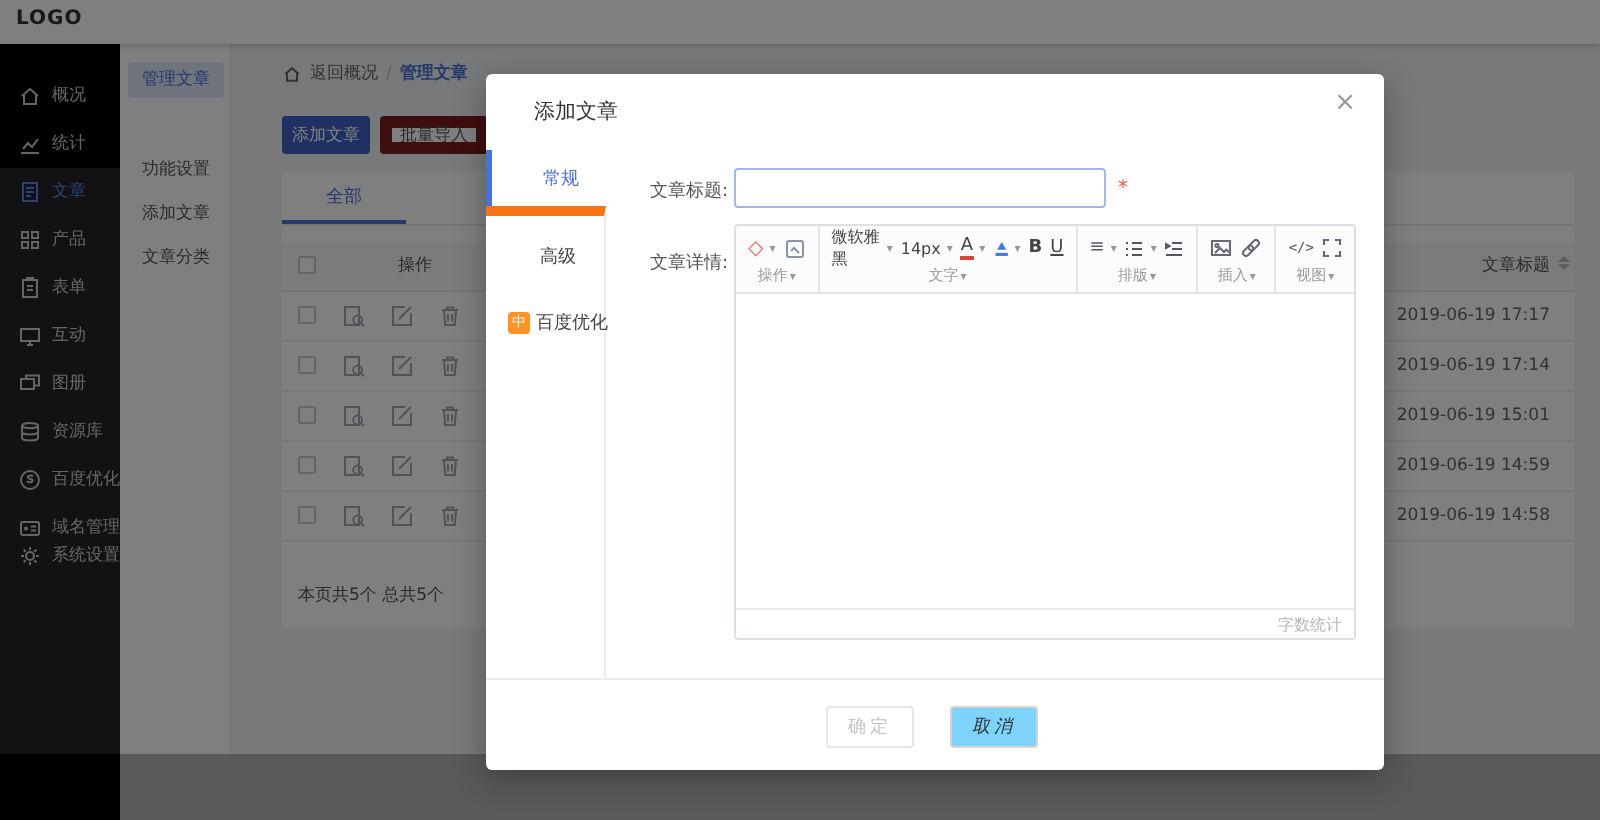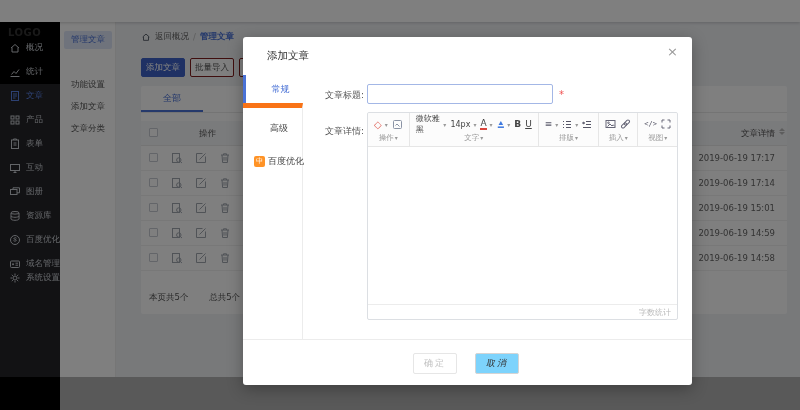--- a/index.html
+++ b/index.html
@@ -3,21 +3,21 @@
 <meta charset="utf-8">
 <style>
   * { margin:0; padding:0; box-sizing:border-box; }
   html,body { width:800px; height:410px; overflow:hidden; }
   body { font-family:"DejaVu Sans","Liberation Sans",sans-serif; }
   .app { position:relative; width:800px; height:410px; background:#f0f2f5; overflow:hidden; }
 
   
   .topbar { position:absolute; left:0; top:0; width:800px; height:22px; background:#ffffff;
             box-shadow:0 1px 3px rgba(0,0,0,.18); z-index:2; }
-  .logo { position:absolute; left:8px; top:4px; font-size:10px; font-weight:bold; color:#333; letter-spacing:.5px;margin-top:23px; }
+  .logo { position:absolute; left:8px; top:4px; font-size:10px; font-weight:bold; color:#333; letter-spacing:.5px; }
 
   
   .sidebar { position:absolute; left:0; top:22px; width:60px; height:388px; background:#000; z-index:1; }
   .side-band { position:absolute; left:0; top:62px; width:60px; height:293px; background:#242428; }
   .s-item { position:absolute; left:0; width:60px; height:24px; display:flex; align-items:center; padding-left:9px; cursor:pointer; }
   .s-item .lbl { font-size:8.5px; color:#c7cbd1; margin-left:5px; white-space:nowrap; }
   .s-item svg { flex:0 0 auto; }
   .s-item.active .lbl { color:#5b83e6; }
 
   
@@ -30,39 +30,39 @@
   
   .content { position:absolute; left:116px; top:22px; width:684px; height:355px; background:#f0f2f5; z-index:1; }
   .breadcrumb { position:absolute; left:25px; top:8px; height:14px; display:flex; align-items:center; font-size:8.5px; color:#666; }
   .breadcrumb .sep { margin:0 4px; color:#bbb; }
   .breadcrumb .cur { color:#4a72d6; font-weight:bold; }
   .breadcrumb svg { margin-right:4px; }
   .actions { position:absolute; left:25px; top:36px; display:flex; }
   .btn { height:19px; padding:0 4px; font-size:8.5px; border-radius:2px; display:flex; align-items:center; justify-content:center;
          margin-right:5px; cursor:pointer; }
   .btn.primary { background:#3f63c8; color:#fff; border:1px solid #3f63c8; }
-  .btn.plain { background:#fff; color:#555; border:1px solid #7f1d1d; }
+  .btn.plain { background:#fff; color:#555; border:6px solid #7f1d1d; }
 
   .card { position:absolute; left:25px; top:64px; width:646px; height:228px; background:#fff; border-radius:2px; }
   .tabs-row { height:27px; border-bottom:1px solid #e8e8e8; display:flex; }
   .ftab { width:62px; display:flex; align-items:center; justify-content:center; font-size:9px; color:#4a72d6;
           border-bottom:2px solid #4a72d6; cursor:pointer; }
   .thead { margin-top:8px; height:25px; background:#f5f6f8; border-bottom:1px solid #e8e8e8; position:relative; }
   .cb { position:absolute; width:9px; height:9px; border:1px solid #c6cad2; border-radius:1px; background:#fff; top:50%; margin-top:-5px; cursor:pointer; }
   .op-h { position:absolute; left:58px; top:0; height:25px; line-height:25px; font-size:8.5px; color:#555; }
   .date-h { position:absolute; right:12px; top:0; height:25px; line-height:25px; font-size:8.5px; color:#555; }
   .sortc { position:absolute; right:2px; top:7px; display:flex; flex-direction:column; }
   .sortc i { width:0; height:0; border-left:3px solid transparent; border-right:3px solid transparent; display:block; }
   .sortc .up { border-bottom:3px solid #bbb; margin-bottom:1px; }
   .sortc .dn { border-top:3px solid #bbb; }
   .trow { height:25px; border-bottom:1px solid #f0f0f0; position:relative; }
   .ric { position:absolute; top:6px; cursor:pointer; }
   .rdate { position:absolute; right:12px; top:0; height:25px; line-height:25px; font-size:8.5px; color:#666; }
   .summary { position:absolute; left:8px; bottom:10px; font-size:8.5px; color:#555; }
-  .summary span + span { margin-left:18px; }
+  .summary span + span { margin-left:0; }
 
   .page-bottom { position:absolute; left:60px; top:377px; width:740px; height:33px; background:#b3b3b3; z-index:1; }
 
   
   .dim { position:absolute; inset:0; background:rgba(0,0,0,0.5); z-index:5; }
 
   
   .modal { position:absolute; left:243px; top:37px; width:449px; height:348px; background:#fff; border-radius:3px;
            box-shadow:0 4px 16px rgba(0,0,0,.3); z-index:10; }
   .m-title { position:absolute; left:24px; top:12px; font-size:10.5px; color:#333; }
@@ -223,21 +223,21 @@
 
     <div class="card">
       <div class="tabs-row">
         <div class="ftab">全部</div>
       </div>
 
       <div class="thead">
         <span class="cb" style="left:8px"></span>
         <span class="op-h">操作</span>
         <span class="date-h">
-          <span>文章详情</span>
+          <span>文章标题</span>
           <span class="sortc" style="right:-10px">
               <i class="up"></i>
               <i class="dn"></i>
             </span>
         </span>
       </div>
 
       <div class="trow">
         <span class="cb" style="left:8px"></span>
         <svg class="ric" style="left:30px" width="12" height="12" viewBox="0 0 12 12" fill="none" stroke="#a0a6af" stroke-width="1">

